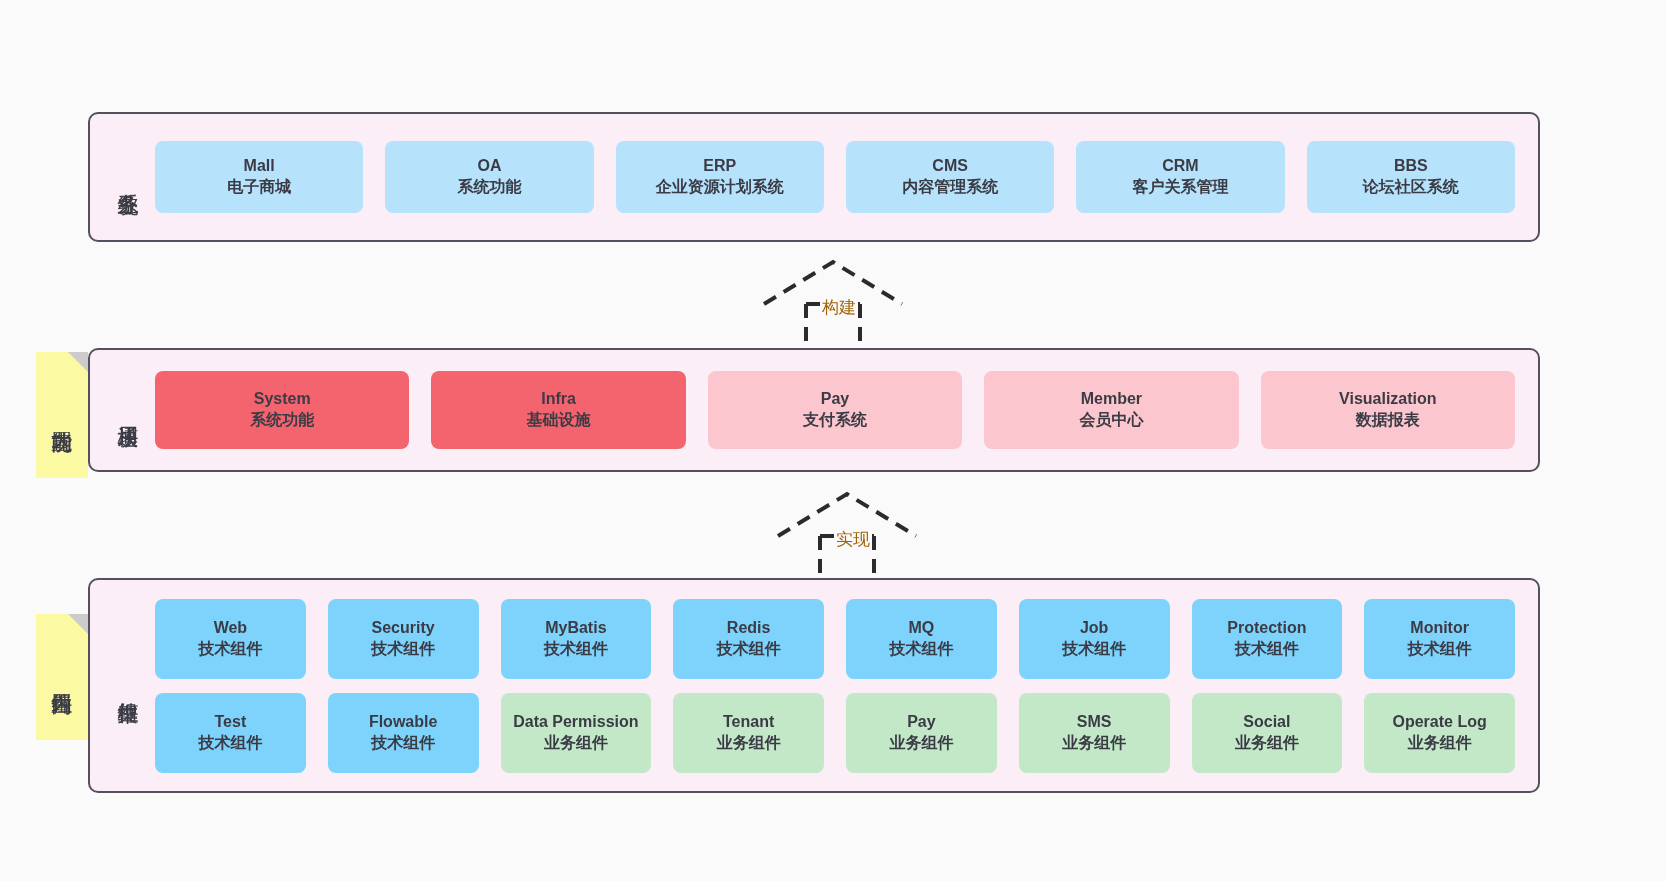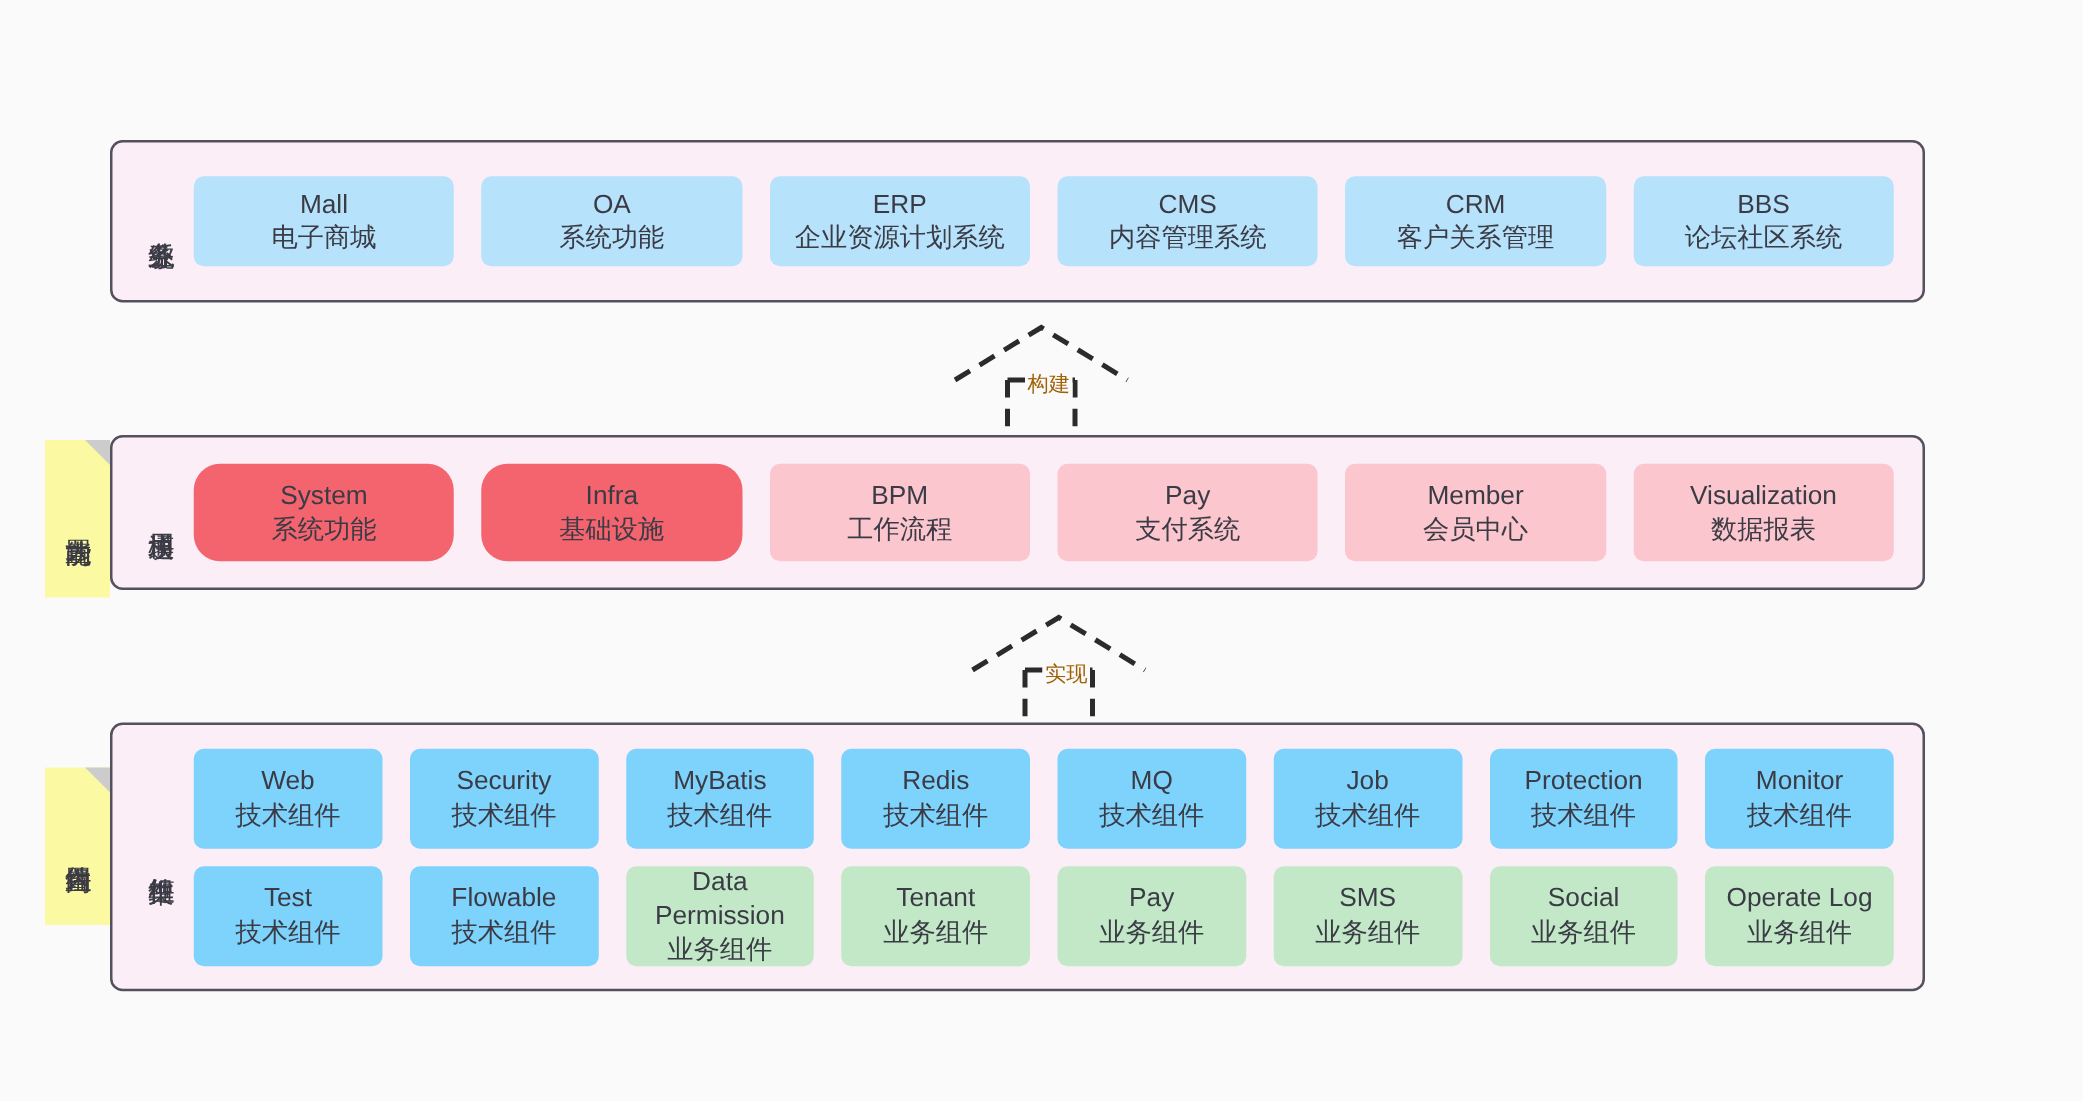--- a/index.html
+++ b/index.html
@@ -71,33 +71,34 @@
 
   .card {
     flex: 1 1 0;
     margin: 0 11px;
     border-radius: 8px;
     display: flex;
     flex-direction: column;
     align-items: center;
     justify-content: center;
     text-align: center;
-    font-size: 21px;
+    font-size: 16px;
     line-height: 1.30;
     color: #3b3b45;
     box-sizing: border-box;
     padding: 6px 4px;
+    font-weight: bold;
   }
   .card .l1 { white-space: nowrap; }
   .card .l2 { white-space: nowrap; }
   .card.wrap .l1 { white-space: normal; }
 
   
   .c-blue        { background: #b6e2fb; }
-  .c-red-strong  { background: #f4646e; border-radius: 21px; }
+  .c-red-strong  { background: #f4646e; }
   .c-red-light   { background: #fbc6ce; }
   .c-green-strong{ background: #7dd3fc; }
   .c-green-light { background: #c2e8c8; }
 
   
   #layer-business {
     left: 88px; top: 112px;
     width: 1452px; height: 130px;
   }
   #layer-business .card { height: 72px; }
@@ -231,24 +232,20 @@
       <div class="card c-red-strong">
         <div class="l1">System</div>
         <div class="l2">系统功能</div>
       </div>
 
       <div class="card c-red-strong">
         <div class="l1">Infra</div>
         <div class="l2">基础设施</div>
       </div>
 
-      <div class="card c-red-light">
-        <div class="l1">BPM</div>
-        <div class="l2">工作流程</div>
-      </div>
 
       <div class="card c-red-light">
         <div class="l1">Pay</div>
         <div class="l2">支付系统</div>
       </div>
 
       <div class="card c-red-light">
         <div class="l1">Member</div>
         <div class="l2">会员中心</div>
       </div>

